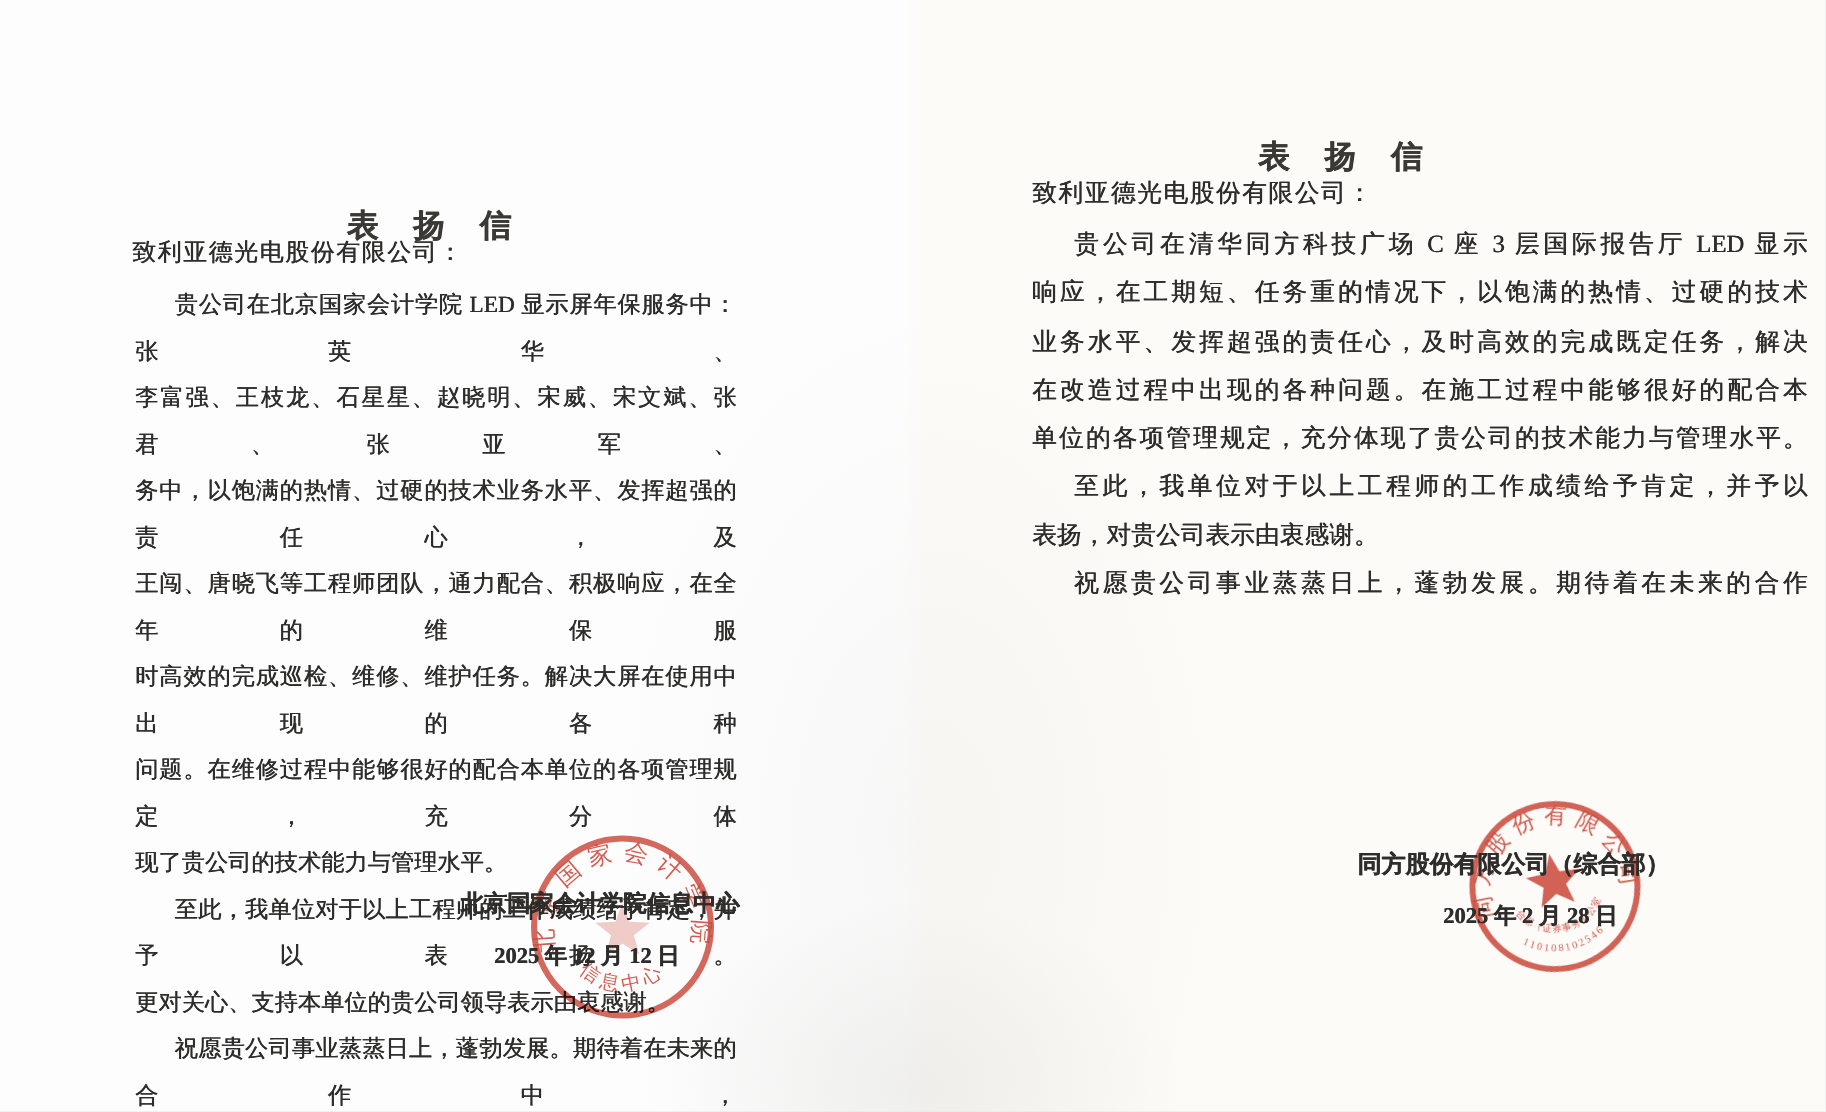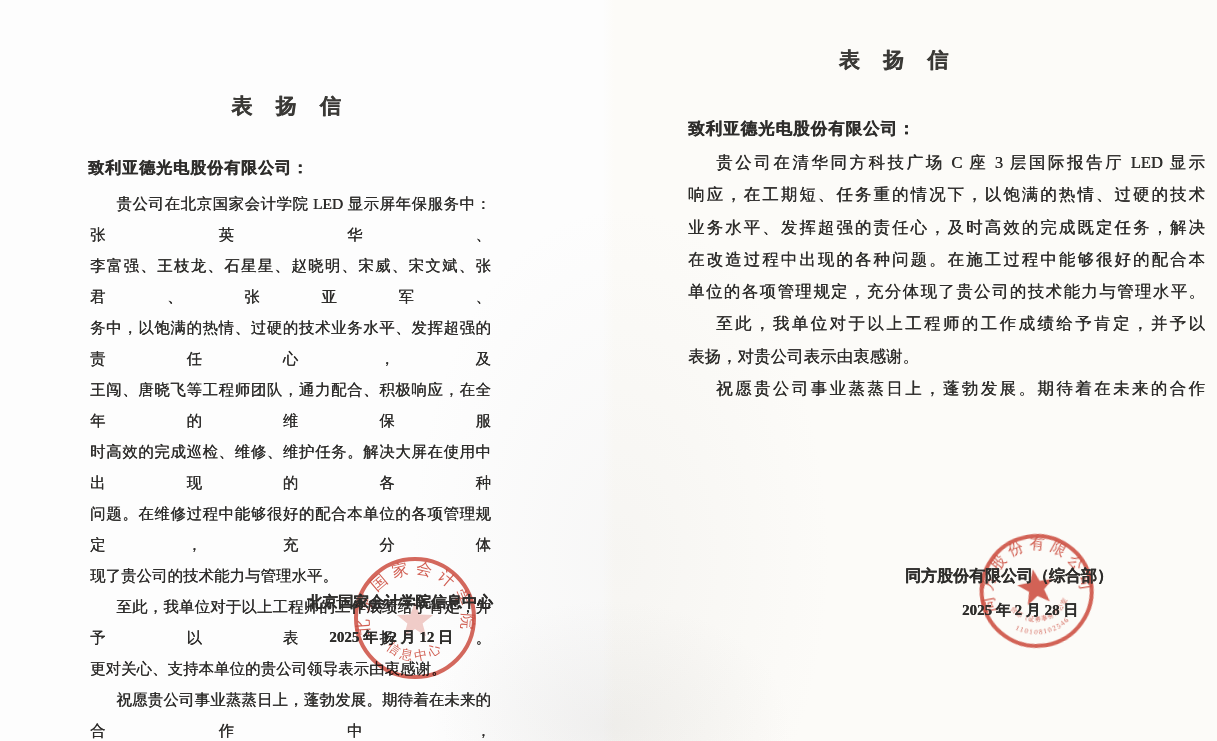--- a/index.html
+++ b/index.html
@@ -11,24 +11,24 @@
       radial-gradient(260px 180px at 50% 98%, rgba(190,188,184,.18), rgba(190,188,184,0) 70%),
       radial-gradient(300px 500px at 51% 75%, rgba(205,203,200,.12), rgba(205,203,200,0) 70%),
       linear-gradient(90deg,#fdfdfd 0 49.5%,#fcfbf8 50.5% 100%);
   }
   .page{position:absolute;top:0;height:741px;}
   .page.left{left:0;width:608px;}
   .page.right{left:608px;width:609px;}
   .abs{position:absolute;}
   .ttl{
     font-weight:bold;font-size:21px;letter-spacing:9px;text-align:center;
-    color:#3a3936;text-shadow:0.4px 0 0 currentColor;
+    color:#3a3936;text-shadow:0.4px 0 0 currentColor;margin-top:44px;
   }
   .salut{
-    font-weight:bold;font-size:16px;letter-spacing:1px;
+    font-weight:normal;font-size:16px;letter-spacing:1px;
     text-shadow:0.4px 0 0 currentColor;white-space:nowrap;
   }
   .bodyblock{display:block;}
   .bl{
     display:block;text-align:justify;text-align-last:justify;
     text-shadow:0.35px 0 0 currentColor;
   }
   .bl.ind{text-indent:1.7em;}
   .bl.end{text-align-last:left;}
   .lblock{left:90px;top:188px;width:401px;font-size:15.5px;line-height:31px;}

